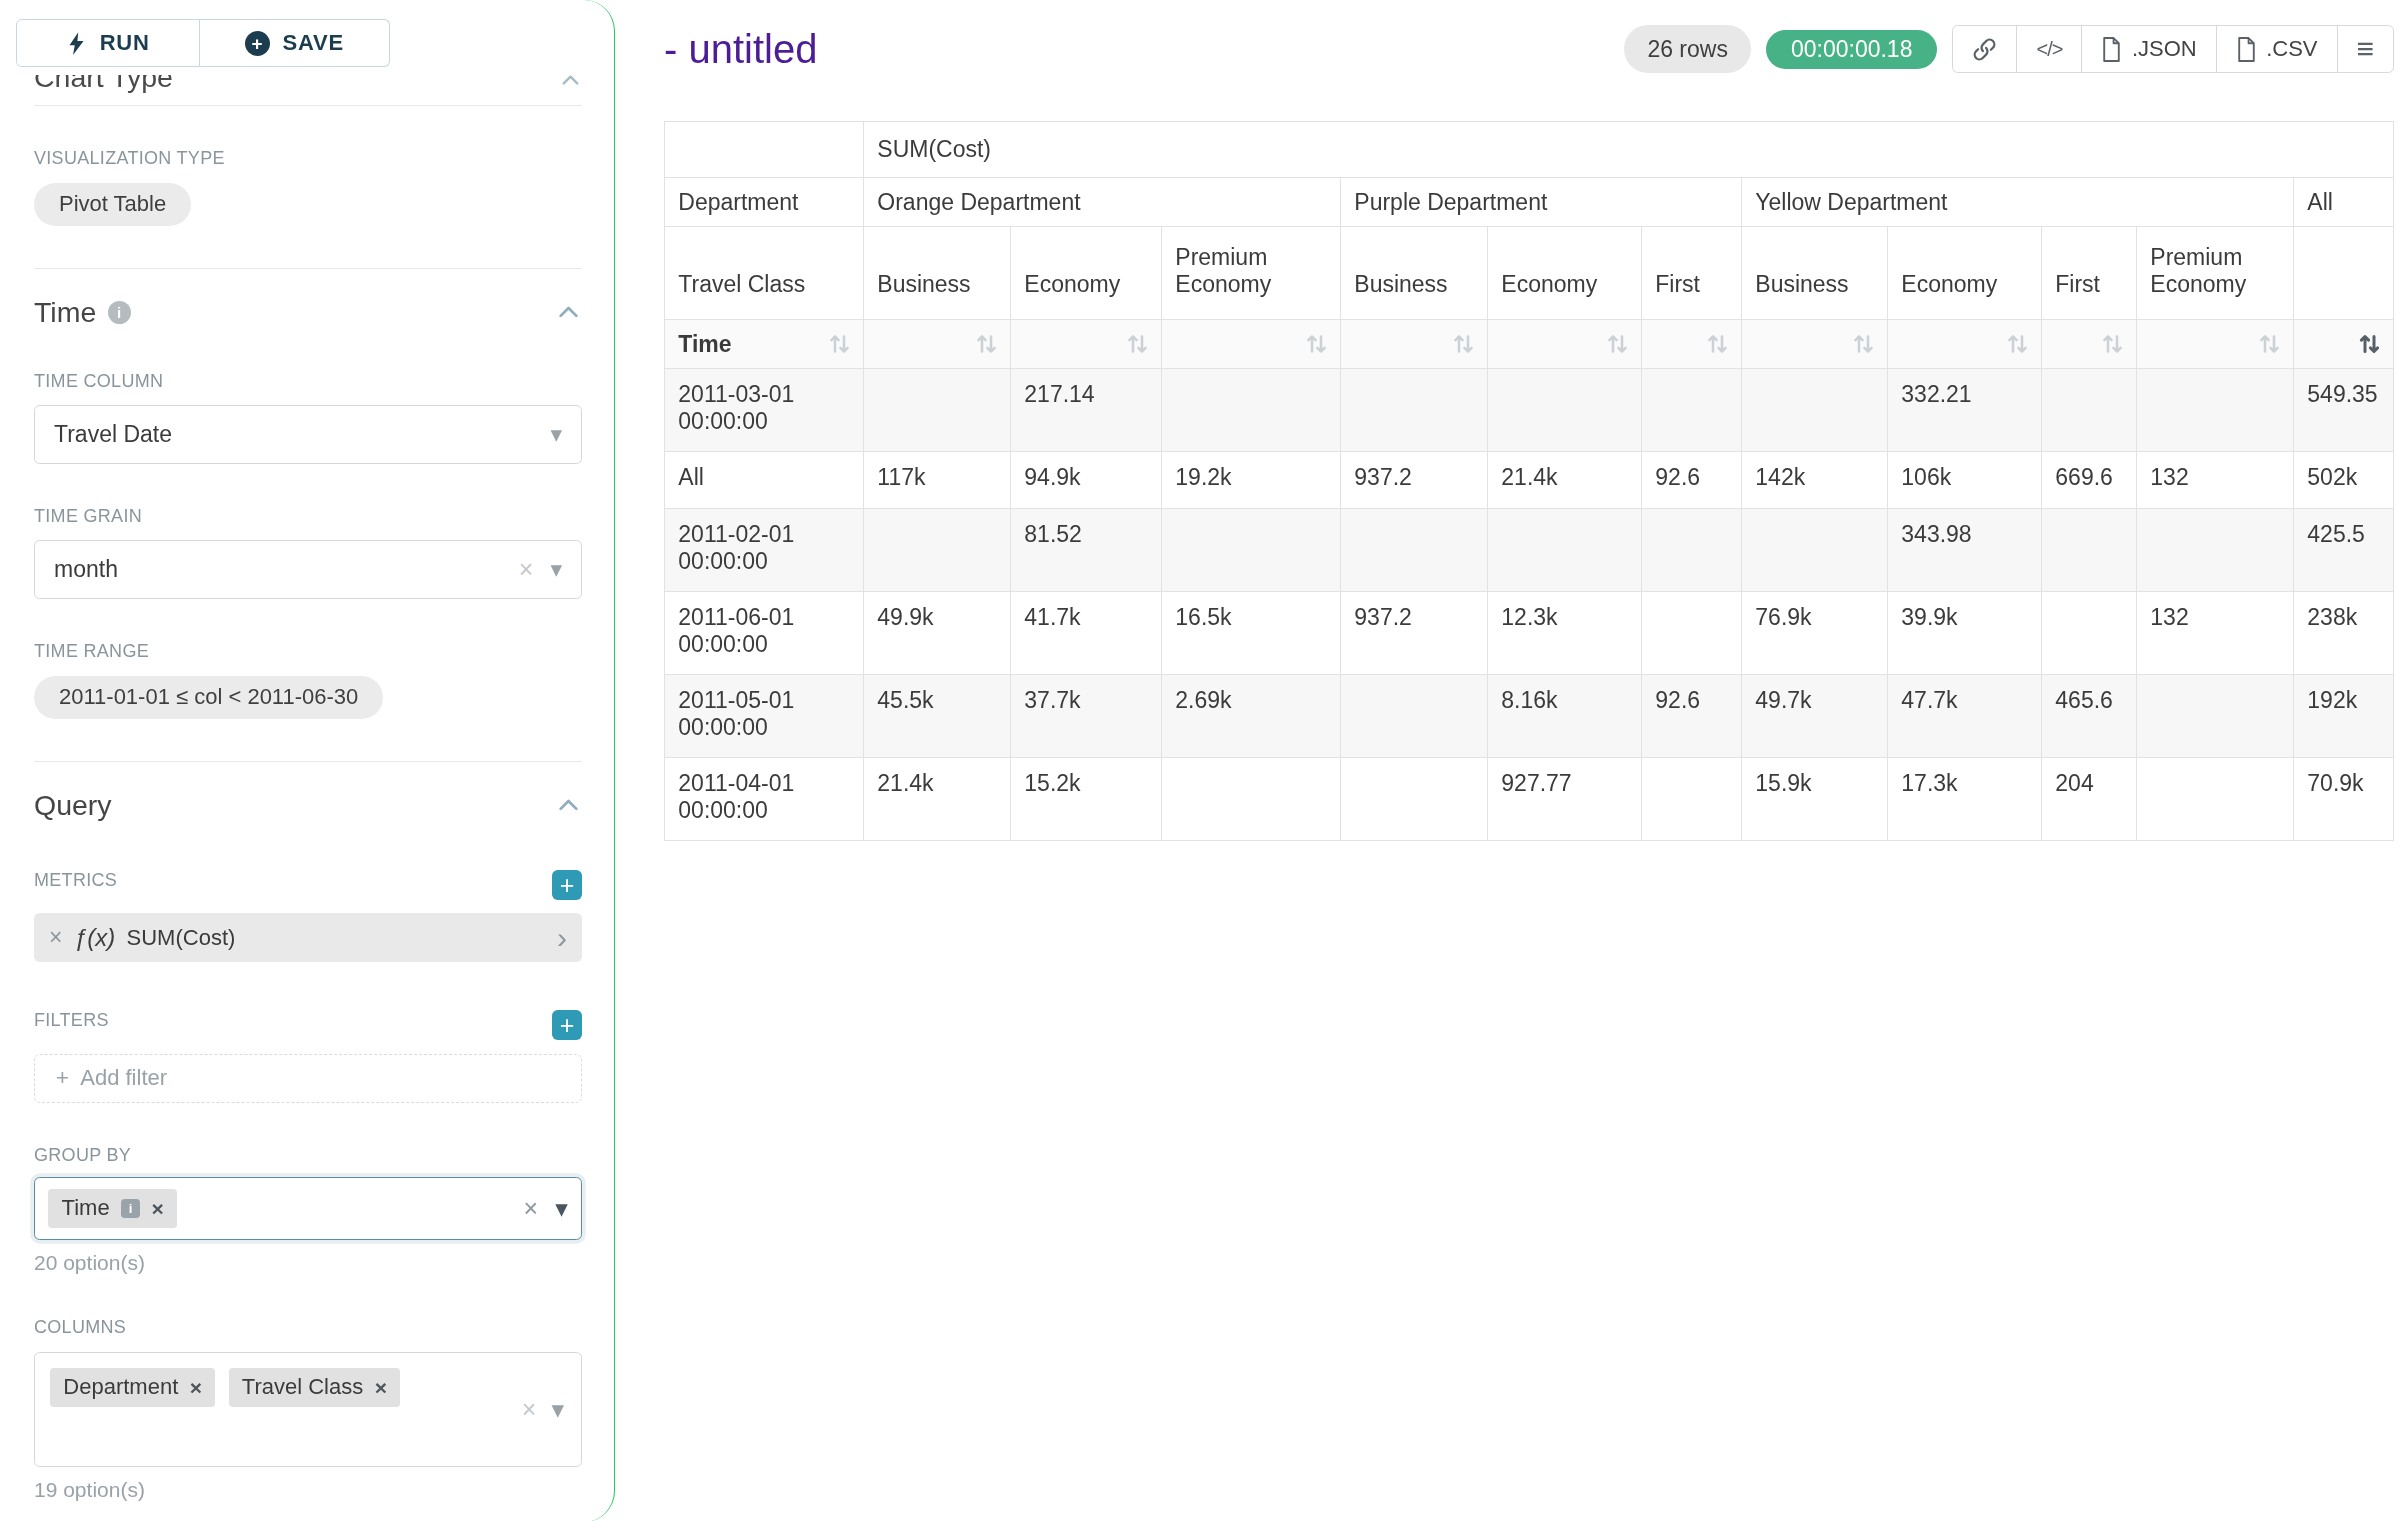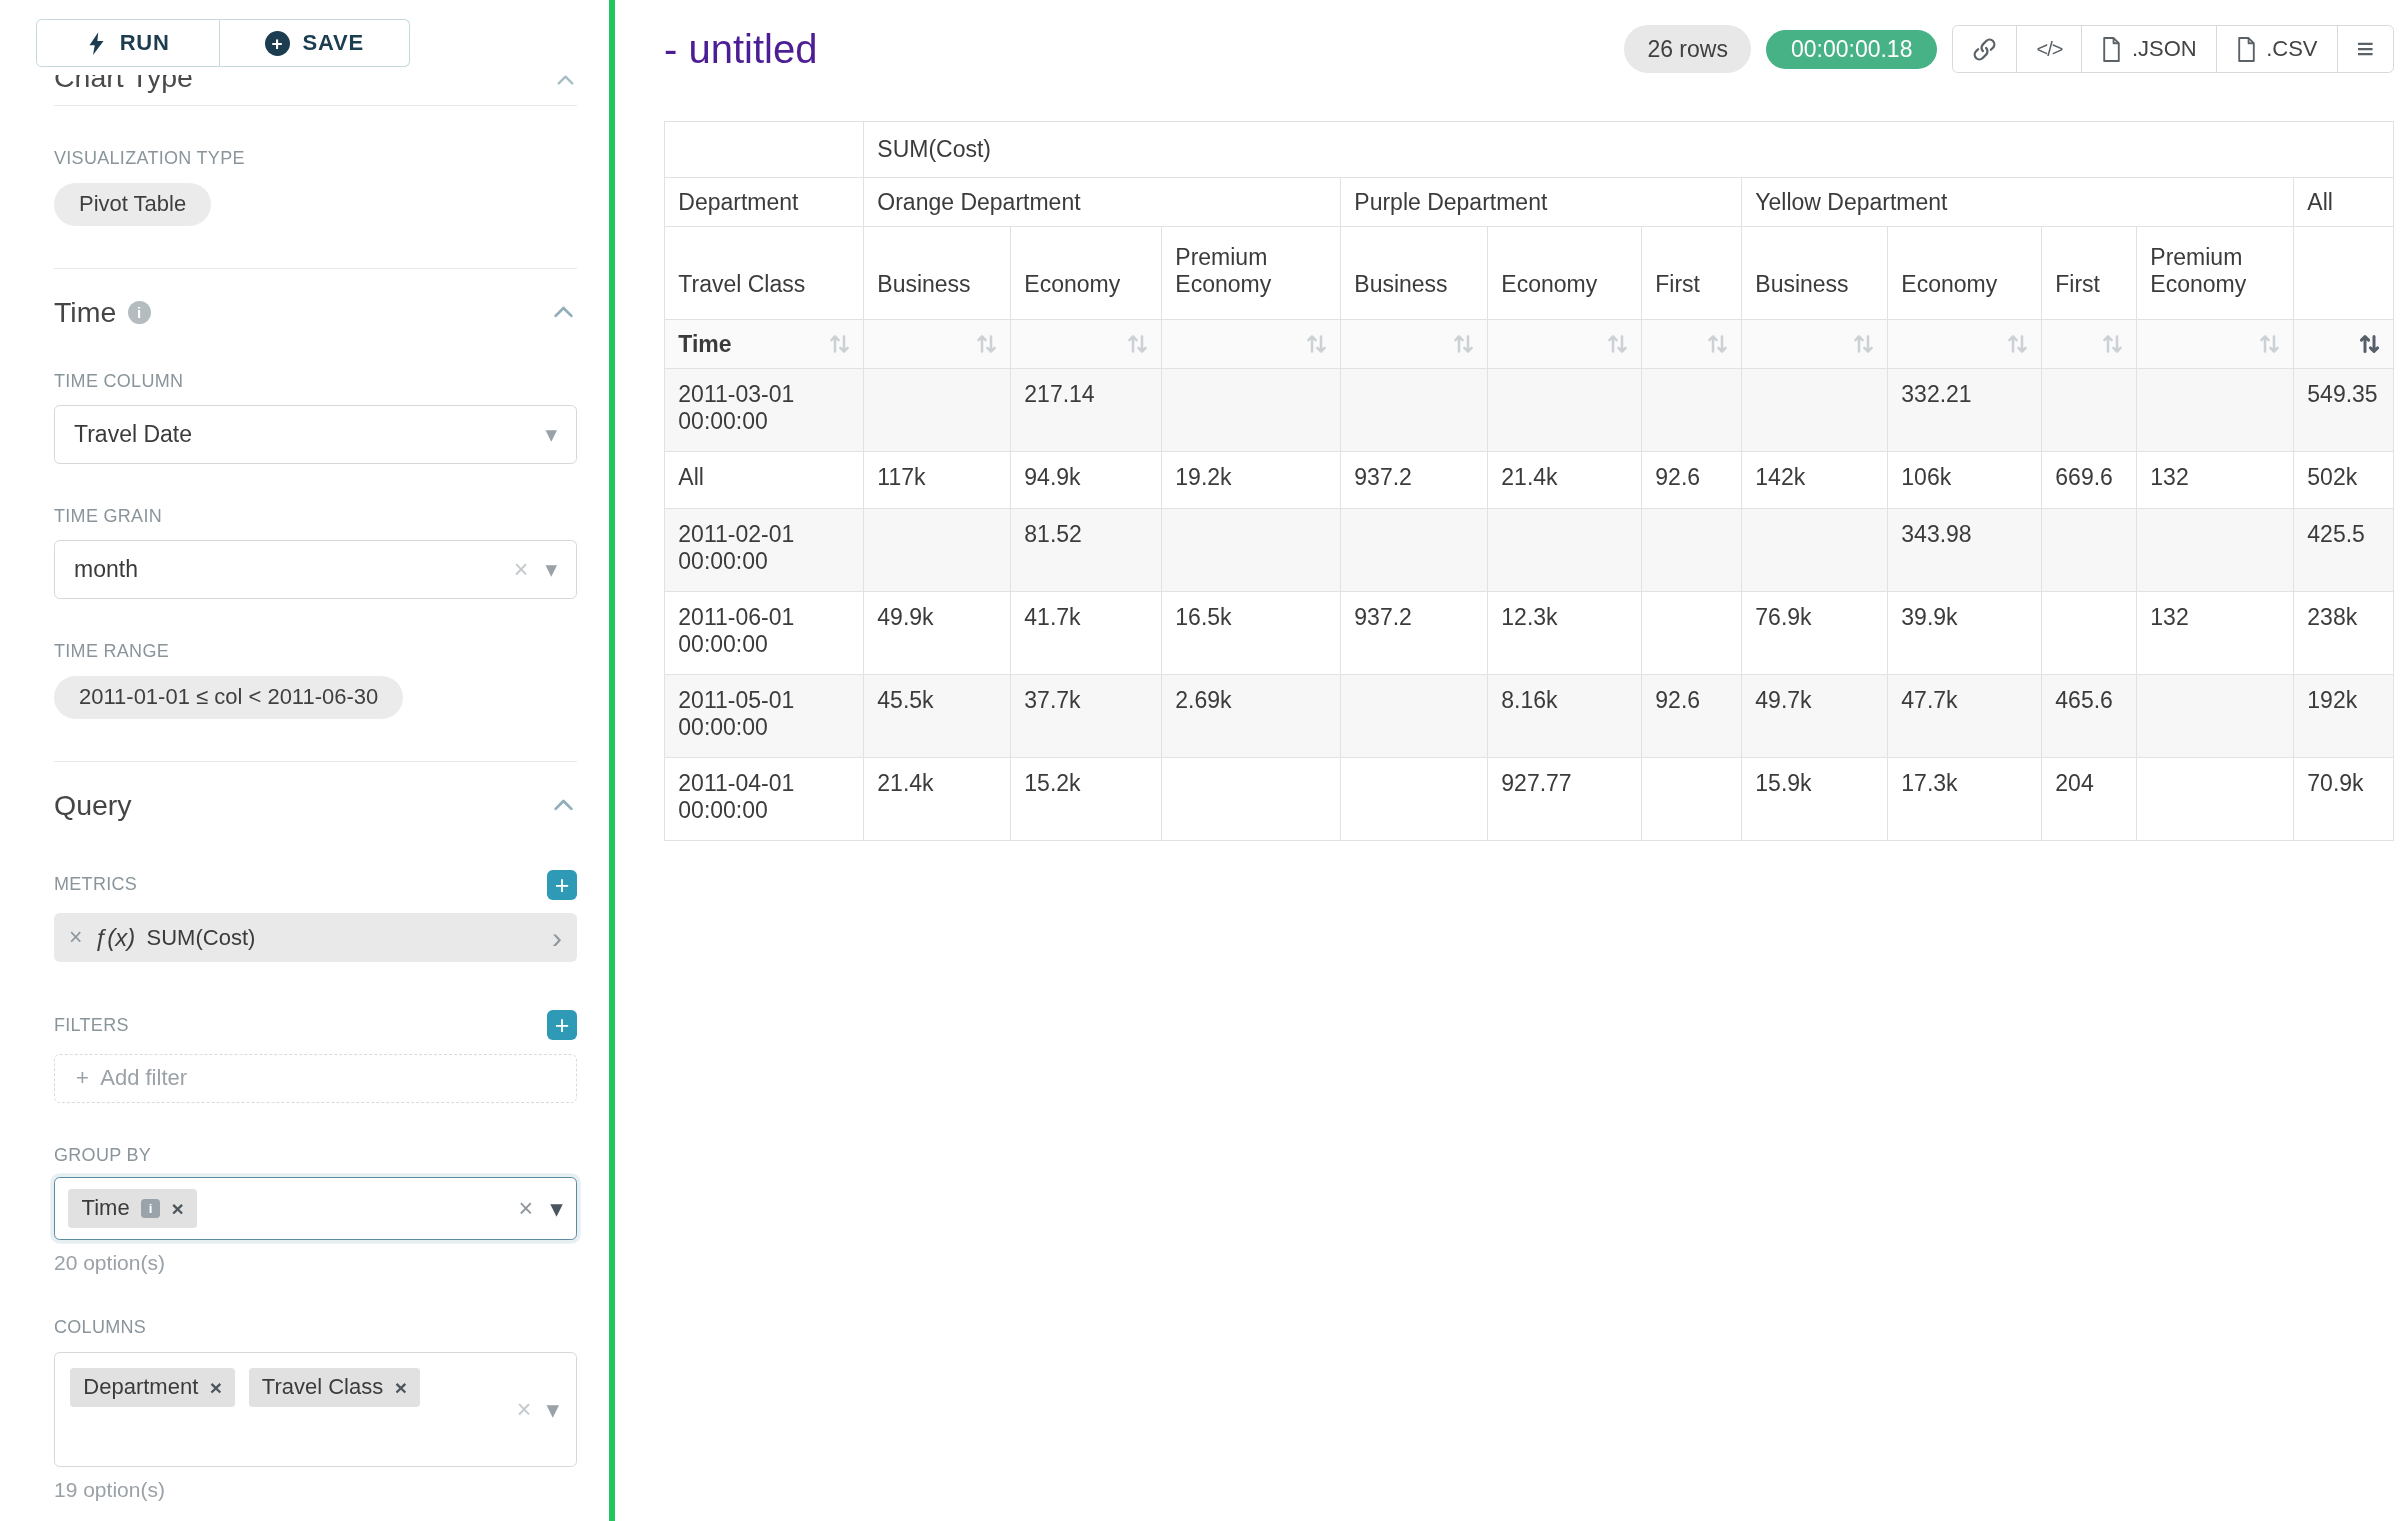--- a/index.html
+++ b/index.html
@@ -1,38 +1,38 @@
 <!DOCTYPE html>
 <html style="font-size:15px"><head>
 <meta charset="utf-8">
 <style>
   * { margin:0; padding:0; box-sizing:border-box; }
   html,body { width:2406px; height:1522px; overflow:hidden; background:#fff;
     font-family:"Liberation Sans", sans-serif; color:#3b3b3b; }
   .app { display:flex; width:2406px; height:1522px; }
 
   
-  .sidebar { width:615px; min-width:615px; border-right:6px solid #22c55e;
-    padding:19px 32px 0 54px; overflow:hidden; }
+  .sidebar { width:615px; min-width:615px; border-right:1px solid #22c55e;
+    padding:19px 32px 0 34px; overflow:hidden;border-radius:31px; }
   .btn-row { display:flex; margin-left:-18px; }
   .btn { height:48px; border:1px solid #c6d7de; background:#fff; display:flex;
     align-items:center; justify-content:center; gap:12.4px; font-size:22px; font-weight:700;
     color:#1c3d4f; letter-spacing:0.8px; cursor:pointer; }
   .btn.run { width:184px; border-radius:5.7px 0 0 5.7px; }
   .btn.save { width:190px; border-left:none; border-radius:0 5.7px 5.7px 0; }
   .bolt-svg { width:21px; height:25px; fill:#1c3d4f; }
   .plus-circle { width:25px; height:25px; border-radius:50%; background:#1c3d4f; color:#fff;
     display:inline-flex; align-items:center; justify-content:center; font-size:19px; font-weight:700; line-height:1; }
   .clipped-heading { height:27px; overflow:hidden; margin-top:7.6px; border-bottom:0;
     display:flex; align-items:flex-start; }
   .clipped-heading .ht { display:block; margin-top:-13.3px; font-size:28.5px; color:#4a4a4a; }
   .clipped-heading .hcaret { margin-left:auto; margin-top:-5.7px; color:#a8bcc6; }
   .hr { border-top:1px solid #e8e8e8; margin-top:3.8px; }
   .section-label { font-size:18px; color:#8a959b; letter-spacing:0.3px; margin-top:42px; }
-  .label-row { display:flex; align-items:center; margin-top:48px; }
+  .label-row { display:flex; align-items:flex-start; margin-top:48px; }
   .label-row .section-label { margin-top:0; }
   .add-btn { margin-left:auto; width:30px; height:30px; border:none; border-radius:5.7px;
     background:#2f9ab5; color:#fff; font-size:25px; line-height:28.5px; cursor:pointer; }
   .pill { display:inline-block; background:#ebebeb; border-radius:950px; padding:8.6px 25px;
     font-size:22px; color:#3f3f3f; margin-top:13.3px; }
   .section-header { display:flex; align-items:center; margin-top:27px; }
   .section-title { font-size:28.5px; color:#454545; font-weight:400; }
   .info-icon { width:23px; height:23px; border-radius:50%; background:#b4bcc0; color:#fff;
     font-size:15px; font-weight:700; display:inline-flex; align-items:center; justify-content:center;
     margin-left:11.4px; font-style:normal; }

